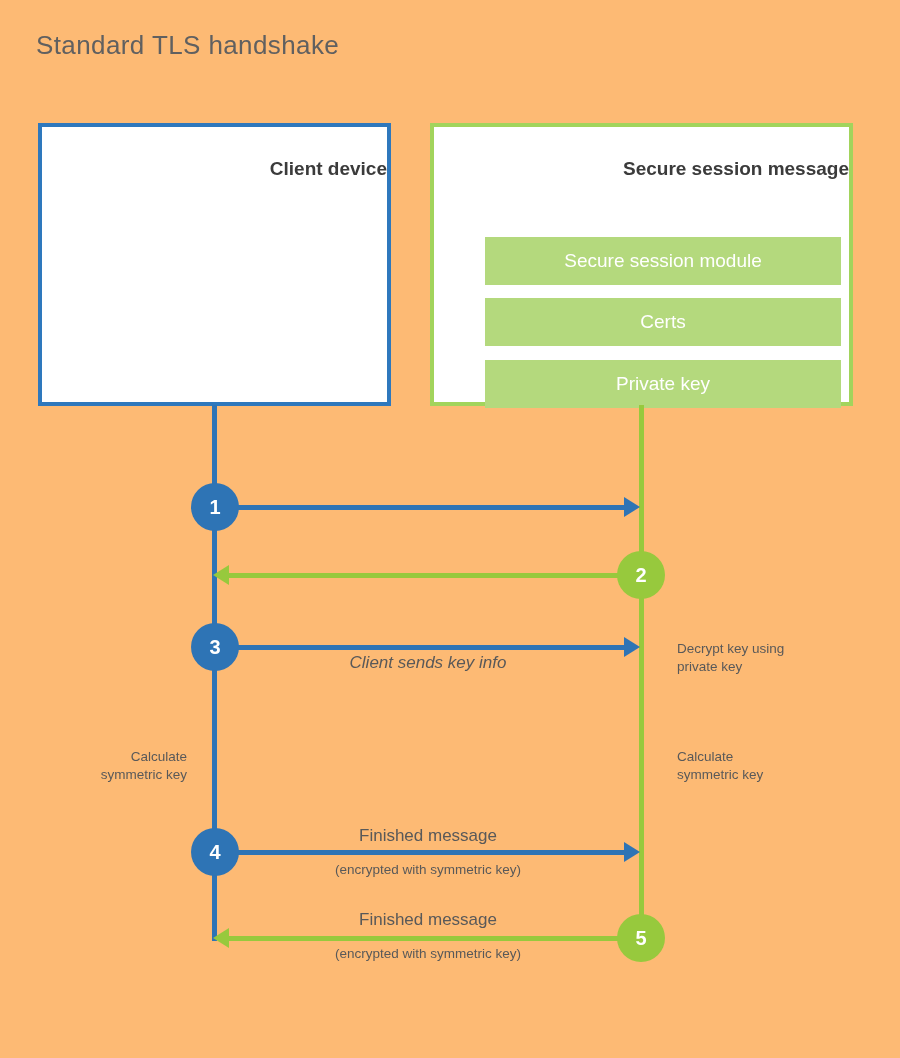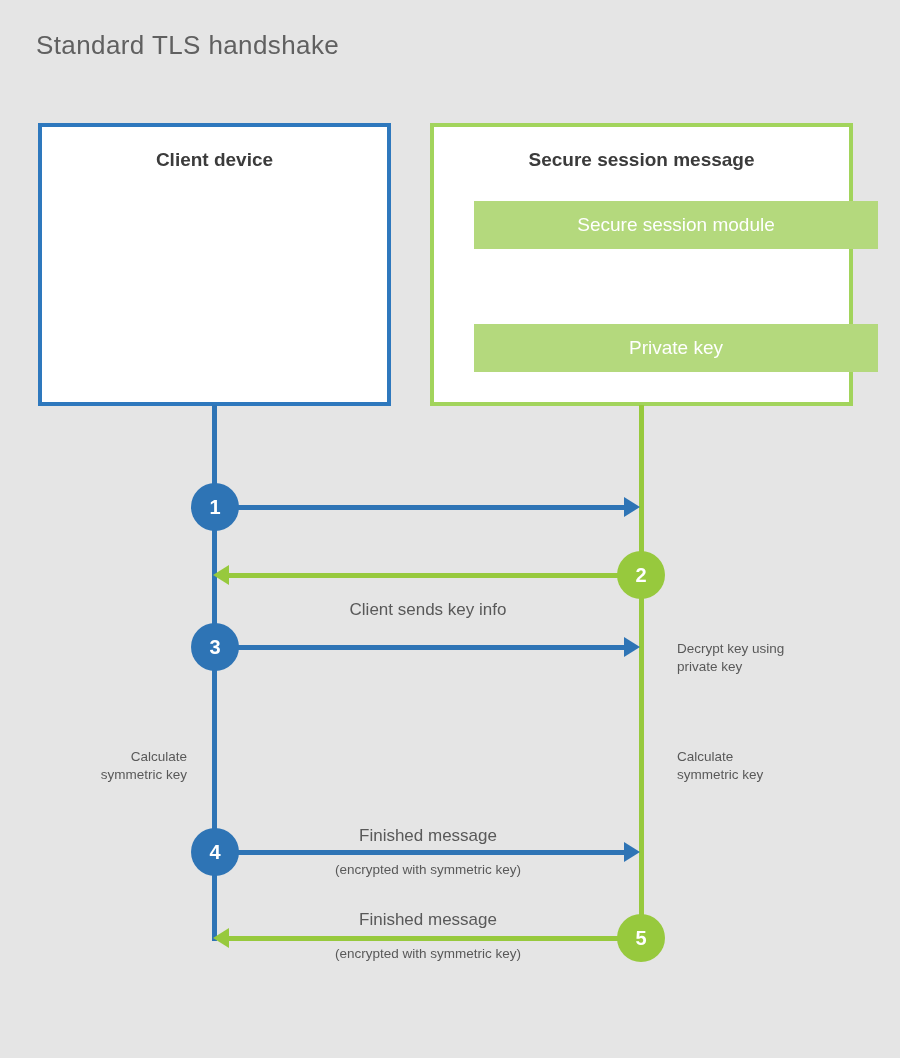--- a/index.html
+++ b/index.html
@@ -1,38 +1,38 @@
 <!DOCTYPE html>
 <html style="--blue: #2e74b5; --blue-border: #2e78bd; --blue-light: #5b9bd5; --green: #97c93d; --green-border: #a2d45c; --green-bar: #b4d97d;"><head>
 <meta charset="utf-8">
 <style>
   html,body { margin:0; padding:0; background:#ffffff; }
   .canvas {
-    position:relative; width:900px; height:1058px; background:#e5e5e5;
+    position:relative; width:900px; height:1058px; background:#fdba74;
     font-family:"Liberation Sans","DejaVu Sans",sans-serif; overflow:hidden;
   }
   .title {
     position:absolute; left:36px; top:30px; margin:0;
     font-size:26px; font-weight:400; letter-spacing:0.4px; color:#606060;
   }
   .box { position:absolute; top:123px; height:283px; background:#fff; box-sizing:border-box; }
   .client-box { left:38px; width:353px; border:4px solid var(--blue-border); }
   .server-box { left:430px; width:423px; border:4px solid var(--green-border); }
   .box-header {
-    text-align:center; margin-top:22px; font-size:19px; font-weight:bold; color:#3b3b3b;
+    text-align:right; margin-top:31px; font-size:19px; font-weight:bold; color:#3b3b3b;
   }
   .client-app {
     position:absolute; left:77px; top:200px; width:278px; height:173px;
     background:var(--blue-light); color:#ffffff; font-size:19px; line-height:29px;
     display:flex; align-items:center; justify-content:center; text-align:center;
   }
   .server-bar {
-    position:absolute; left:474px; width:404px; height:48px;
+    position:absolute; left:485px; width:356px; height:48px;
     background:var(--green-bar); color:#ffffff; font-size:19px;
-    display:flex; align-items:center; justify-content:center;
+    display:flex; align-items:center; justify-content:center;margin-top:36px;
   }
   .bar1 { top:201px; } .bar2 { top:262px; } .bar3 { top:324px; }
   .vline { position:absolute; width:5px; z-index:1; }
   .blue-vline  { left:212px; top:405px; height:536px; background:var(--blue); }
   .green-vline { left:639px; top:405px; height:533px; background:var(--green); }
   .circle {
     position:absolute; width:48px; height:48px; border-radius:50%;
     color:#fff; font-size:20px; font-weight:bold; z-index:3;
     display:flex; align-items:center; justify-content:center;
   }
@@ -73,34 +73,35 @@
   <h1 class="title">Standard TLS handshake</h1>
 
   <div class="box client-box">
     <div class="box-header">Client device</div>
   </div>
 
   <div class="box server-box">
     <div class="box-header">Secure session message</div>
   </div>
   <div class="server-bar bar1">Secure session module</div>
+  <div class="server-bar bar2">Certs</div>
   <div class="server-bar bar3">Private key</div>
 
   <div class="vline blue-vline"></div>
   <div class="vline green-vline"></div>
 
   <div class="hline blue" style="left:220px; top:505px; width:404px;"></div>
   <div class="head right" style="left:624px; top:497px;"></div>
   <div class="circle blue" style="left:191px; top:483px;">1</div>
 
   <div class="hline green" style="left:229px; top:573px; width:408px;"></div>
   <div class="head left" style="left:213px; top:565px;"></div>
   <div class="circle green" style="left:617px; top:551px;">2</div>
 
-  <div class="arrow-label" style="top:600px;">Client sends key info</div>
+  <div class="arrow-label" style="top:653px;font-style:italic;">Client sends key info</div>
   <div class="hline blue" style="left:220px; top:645px; width:404px;"></div>
   <div class="head right" style="left:624px; top:637px;"></div>
   <div class="circle blue" style="left:191px; top:623px;">3</div>
 
   <div class="note note-decrypt">Decrypt key using
 private key</div>
   <div class="note note-calc-left">Calculate
 symmetric key</div>
   <div class="note note-calc-right">Calculate
 symmetric key</div>

